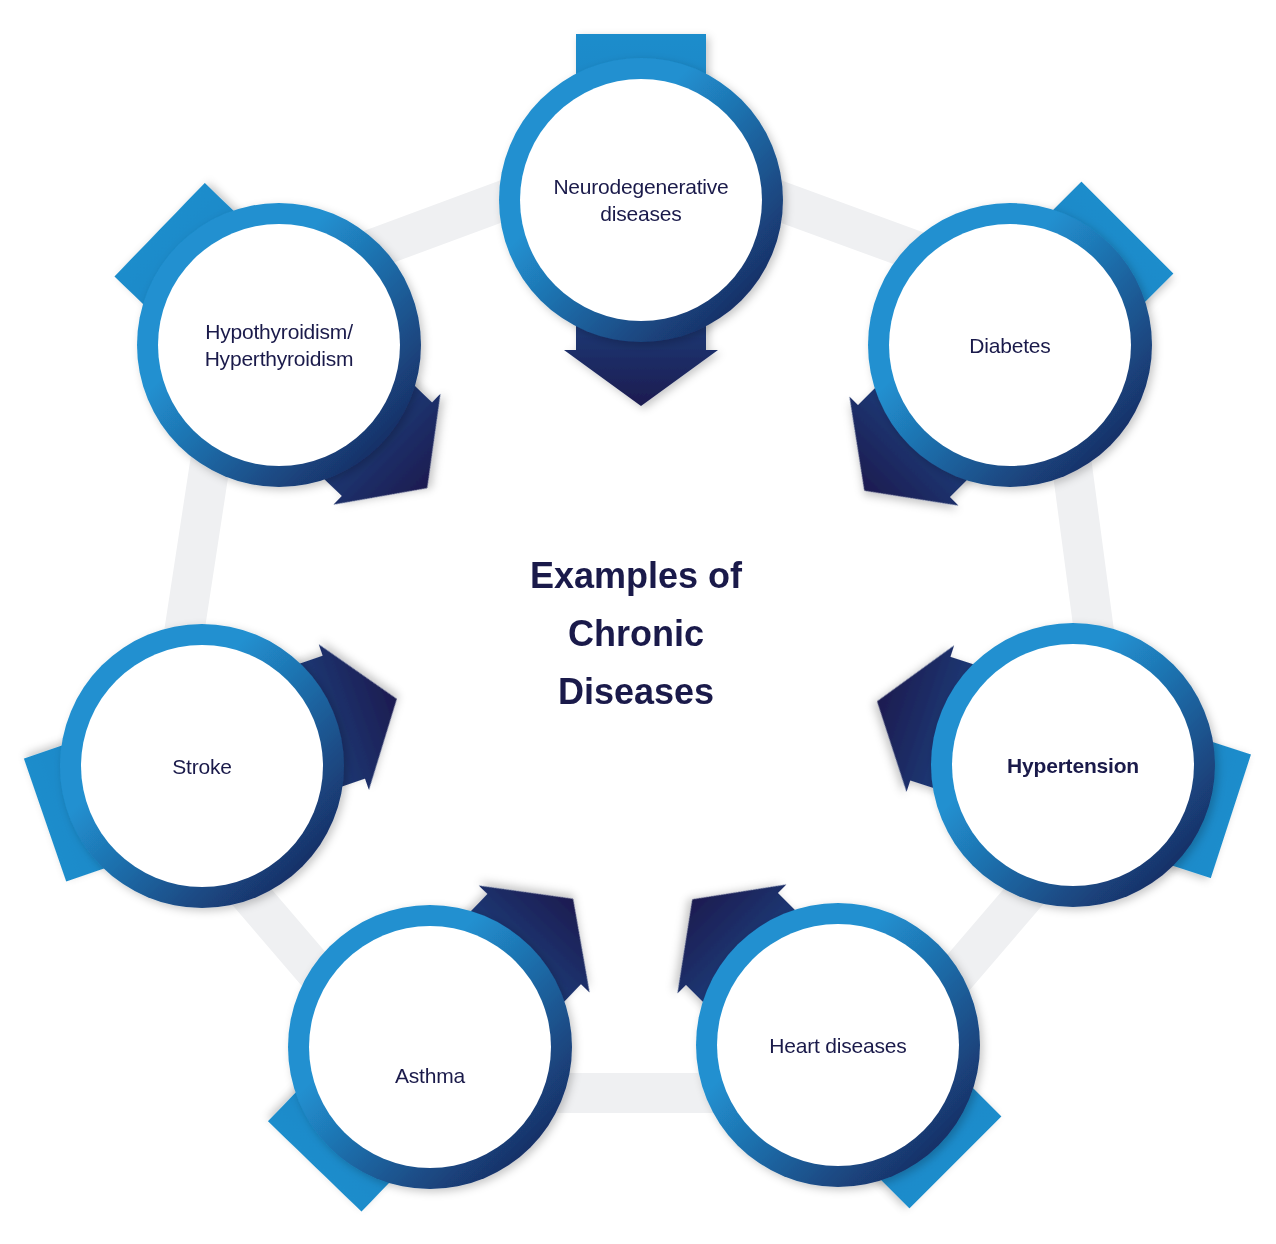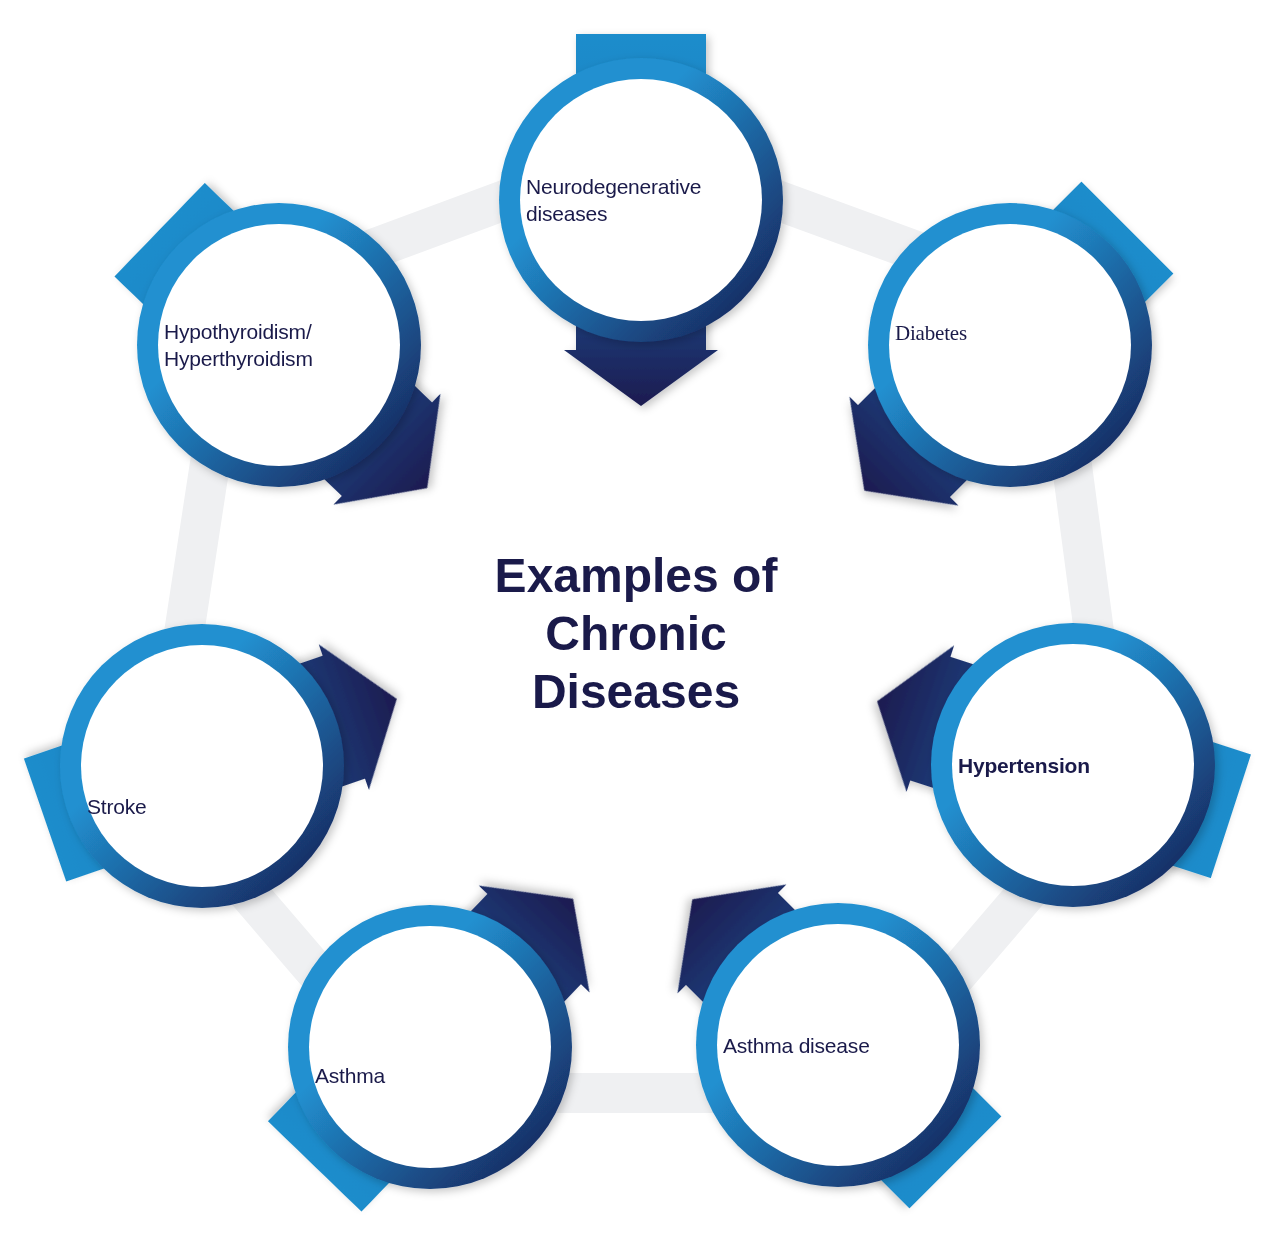--- a/index.html
+++ b/index.html
@@ -1,24 +1,24 @@
 <!DOCTYPE html>
 <html><head>
 <meta charset="utf-8">
 <style>
   html, body { margin: 0; padding: 0; background: #ffffff; }
   body { width: 1276px; height: 1244px; position: relative; overflow: hidden;
          font-family: "Liberation Sans", "DejaVu Sans", sans-serif; }
   #diagram { position: absolute; left: 0; top: 0; width: 1276px; height: 1244px; }
-  .node-label { position: absolute; width: 230px; text-align: left; color: #1a1a4a;
+  .node-label { position: absolute; width: 230px; text-align: center; color: #1a1a4a;
                 font-size: 21px; line-height: 27px; font-weight: normal; letter-spacing: -0.2px;
                 transform: translate(-50%, -50%); white-space: pre-line; }
   #center-title { position: absolute; left: 636px; top: 634px; transform: translate(-50%, -50%);
                   width: 360px; text-align: center; color: #1a1a4a; font-weight: bold;
-                  font-size: 48px; line-height: 58px; white-space: pre-line; }
+                  font-size: 36px; line-height: 58px; white-space: pre-line; }
 </style>
 </head>
 <body>
 
 <svg id="diagram" width="1276" height="1244" viewBox="0 0 1276 1244" xmlns="http://www.w3.org/2000/svg">
   <defs>
     <linearGradient id="ringGrad" x1="0" y1="0" x2="1" y2="1">
       <stop offset="0.35" stop-color="#2190d0"></stop>
       <stop offset="1" stop-color="#16154a"></stop>
     </linearGradient>
@@ -68,23 +68,23 @@
         <polygon points="-65,-166 65,-166 65,150 77,150 0,206 -77,150 -65,150" fill="url(#arrowGrad)" filter="url(#shadow)" transform="translate(279,345) rotate(-46)"></polygon>
         <circle cx="279" cy="345" r="142" fill="url(#ringGrad)" filter="url(#shadow)"></circle>
         <circle cx="279" cy="345" r="121" fill="#ffffff"></circle>
       </g>
     </g>
 </svg>
 
 <div id="labels-layer">
     <div class="node-label" style="left: 641px; top: 200px;">Neurodegenerative
 diseases</div>
-    <div class="node-label" style="left: 1010px; top: 333px; font-family: Liberation Serif, serif;">Diabetes</div>
+    <div class="node-label" style="left: 1010px; top: 345px;">Diabetes</div>
     <div class="node-label" style="left: 1073px; top: 765px; font-weight: bold;">Hypertension</div>
-    <div class="node-label" style="left: 838px; top: 1045px;">Asthma disease</div>
+    <div class="node-label" style="left: 838px; top: 1045px;">Heart diseases</div>
     <div class="node-label" style="left: 430px; top: 1047px; margin-top: 28px;">Asthma</div>
-    <div class="node-label" style="left: 202px; top: 766px; margin-top: 40px;">Stroke</div>
+    <div class="node-label" style="left: 202px; top: 766px;">Stroke</div>
     <div class="node-label" style="left: 279px; top: 345px;">Hypothyroidism/
 Hyperthyroidism</div>
   </div>
 <div id="center-title">Examples of
 Chronic
 Diseases</div>
 
 </body></html>

